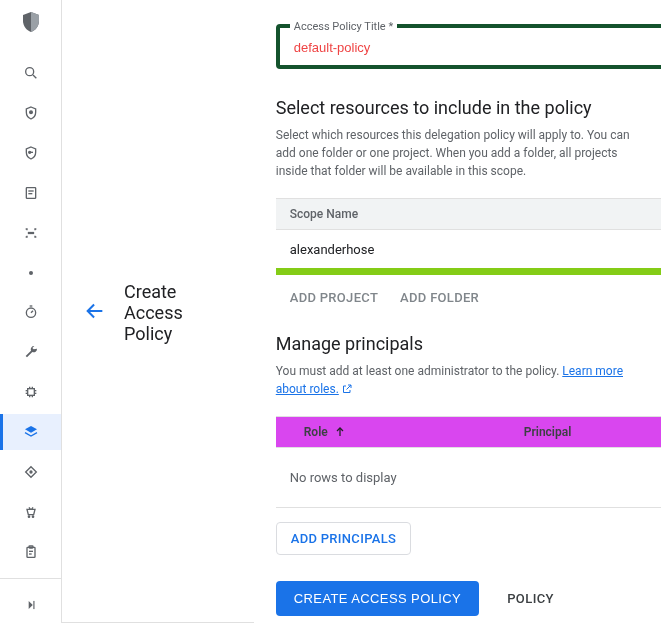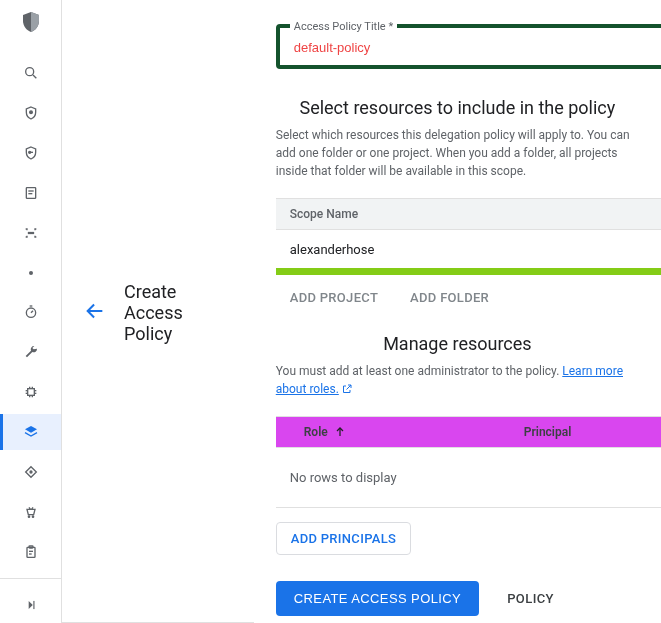--- a/index.html
+++ b/index.html
@@ -104,21 +104,20 @@
     border: none;
     outline: none;
     font-size: 13px;
     width: 100%;
     color: #ef4444;
   }
   .section-title {
     font-size: 18px;
     font-weight: 400;
     margin-bottom: 8px;
-    text-align: center;
   }
   .section-desc {
     font-size: 12px;
     color: #5f6368;
     line-height: 1.5;
     margin-bottom: 18px;
     max-width: 512px;
   }
   .section-desc a {
     color: #1a73e8;
@@ -152,21 +151,21 @@
   .table-row .col {
     flex: 1;
   }
   .trash {
     color: #202124;
     cursor: pointer;
     padding-right: 34px;
   }
   .flat-actions {
     display: flex;
-    gap: 32px;
+    gap: 22px;
     padding: 10px 14px 0 14px;
     margin-bottom: 28px;
   }
   .flat-btn {
     font-size: 13px;
     font-weight: 500;
     color: #80868b;
     letter-spacing: 0.3px;
     cursor: pointer;
   }
@@ -388,21 +387,21 @@
             </svg>
         </span>
       </div>
     </div>
 
     <div class="flat-actions">
       <span class="flat-btn">ADD PROJECT</span>
       <span class="flat-btn">ADD FOLDER</span>
     </div>
 
-    <div class="section-title">Manage resources</div>
+    <div class="section-title">Manage principals</div>
     <div class="section-desc">
       <span>You must add at least one administrator to the policy. </span><a href="#"><span>Learn more about roles.</span><svg class="ext-icon" width="12" height="12" viewBox="0 0 24 24" fill="none" stroke="#1a73e8" stroke-width="2">
             <path d="M14 4 H20 V10"></path>
             <line x1="20" y1="4" x2="11" y2="13"></line>
             <path d="M18 14 V19 H5 V6 H10"></path>
           </svg></a>
     </div>
 
     <div class="principals-table">
       <div class="principals-header">

